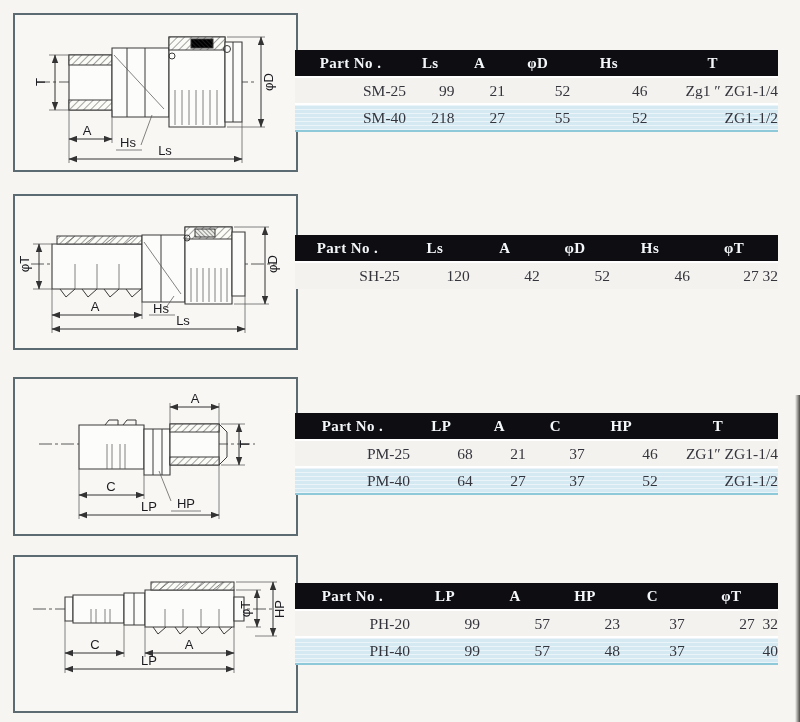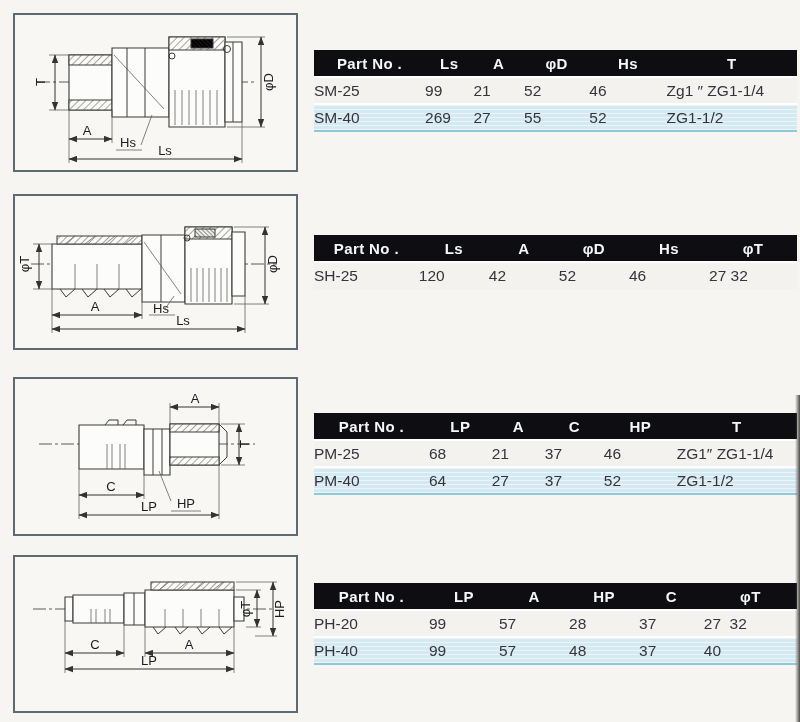--- a/index.html
+++ b/index.html
@@ -30,31 +30,31 @@
   
   .ol{fill:#fcfcfa;stroke:#3a3a3a;stroke-width:1.1;}
   .ln{stroke:#3a3a3a;stroke-width:1;fill:none;}
   .thin{stroke:#5a5a5a;stroke-width:.75;fill:none;}
   .dim{stroke:#333;stroke-width:1;fill:none;}
   .cl{stroke:#47474b;stroke-width:.9;fill:none;stroke-dasharray:13 3 3 3;}
   .hatrect{stroke:#3a3a3a;stroke-width:1;}
   .dlab{font-family:"Liberation Sans",sans-serif;font-size:13px;fill:#1c1c20;}
   
   table.spec{
-    position:absolute;left:314px;width:483px;
-    border-collapse:collapse;table-layout:fixed;
+    position:absolute;left:295px;width:483px;
+    border-collapse:collapse;table-layout:fixed;font-family:Liberation Serif, serif;
   }
   .t1{top:50px;} .t2{top:235px;} .t3{top:413px;} .t4{top:583px;}
   table.spec th{
     background:var(--header_bg);color:var(--header_text);
     height:27px;font-size:15px;font-weight:600;letter-spacing:.4px;
     text-align:center;white-space:pre;
   }
   table.spec td{
-    height:27px;text-align:left;font-size:15.5px;color:var(--ink);
+    height:27px;text-align:right;font-size:15.5px;color:var(--ink);
     white-space:pre;
   }
   tr.row-a td{background:var(--row_light);border-top:2px solid #fff;}
   tr.row-b td{
     background:
       repeating-linear-gradient(180deg, rgba(255,255,255,.5) 0 1px, rgba(255,255,255,0) 1px 4px),
       var(--row_blue);
     border-top:2px solid #fff;
     border-bottom:2px solid var(--table_bottom);
     margin-left:34px;
@@ -164,21 +164,21 @@
       <tr class="row-a">
         <td>SM-25</td>
         <td>99</td>
         <td>21</td>
         <td>52</td>
         <td>46</td>
         <td>Zg1 ″ ZG1-1/4</td>
       </tr>
       <tr class="row-b">
         <td>SM-40</td>
-        <td>269</td>
+        <td>218</td>
         <td>27</td>
         <td>55</td>
         <td>52</td>
         <td>ZG1-1/2</td>
       </tr>
     </tbody>
   </table>
 
   <div class="draw-box b2">
     <svg viewBox="0 0 281 152" preserveAspectRatio="none">
@@ -468,21 +468,21 @@
       <th>HP</th>
       <th>C</th>
       <th>φT</th>
     </tr>
       </thead>
     <tbody>
       <tr class="row-a">
         <td>PH-20</td>
         <td>99</td>
         <td>57</td>
-        <td>28</td>
+        <td>23</td>
         <td>37</td>
         <td>27  32</td>
       </tr>
       <tr class="row-b">
         <td>PH-40</td>
         <td>99</td>
         <td>57</td>
         <td>48</td>
         <td>37</td>
         <td>40</td>

